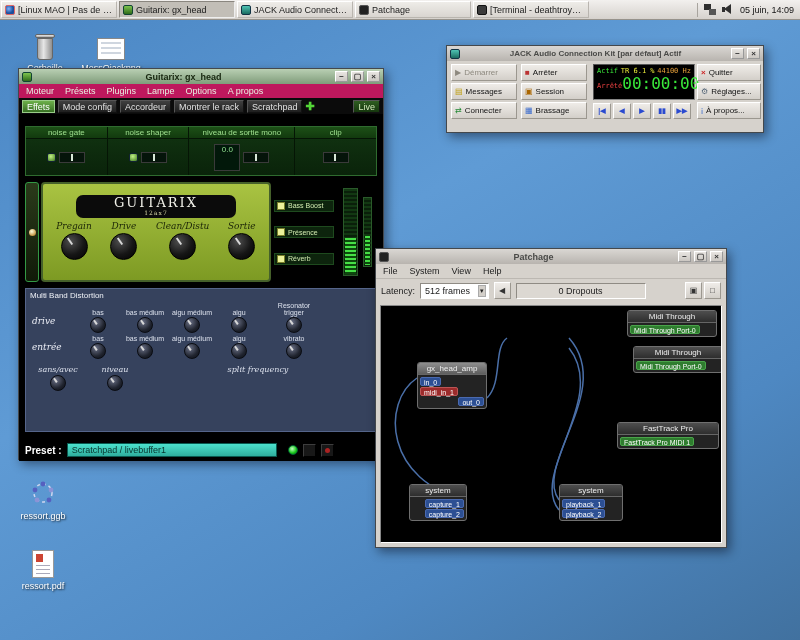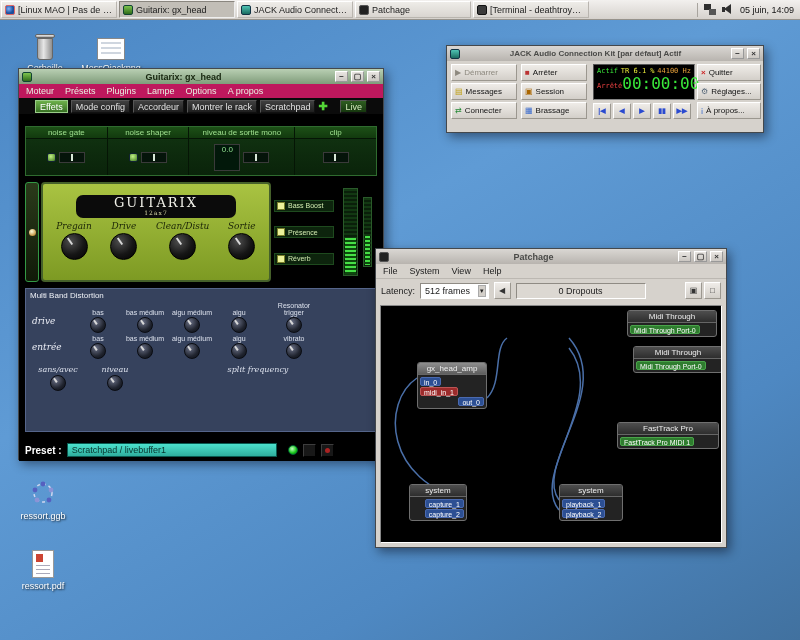--- a/index.html
+++ b/index.html
@@ -54,21 +54,21 @@
     border:1px solid #999; border-top-color:#fff; border-left-color:#fff; background:linear-gradient(#e8e5e1,#cbc7c2); color:#333; flex:none; }
   .wicon { width:10px; height:10px; flex:none; border-radius:2px; }
   .tb-active { background:linear-gradient(#b9cfb3,#7f9c7a); color:#17260f; }
   .tb-inactive { background:linear-gradient(#dad7d3,#b8b4af); color:#4a4a48; }
 
   
   .gxwin { left:18px; top:68px; width:366px; height:392px; background:#000; z-index:10; }
   .gx-menubar { height:14px; background:#be185d; display:flex; gap:11px; padding:0 7px; font-size:9px;
     color:#e9f0e2; align-items:center; }
   .gx-menubar span { cursor:default; }
-  .gx-toolbar { height:16px; background:#0b0b0b; display:flex; gap:3px; padding:1px 16px; font-size:9px; align-items:center; }
+  .gx-toolbar { height:16px; background:#0b0b0b; display:flex; gap:3px; padding:1px 3px; font-size:9px; align-items:center; }
   .gxtb { border:1px solid #555; border-bottom-color:#111; border-right-color:#111;
     background:linear-gradient(#404040,#1f1f1f); color:#e2e2e2; padding:0 4px; height:13px; line-height:12px; white-space:nowrap; }
   .gxtb.effects { background:linear-gradient(#6db04b,#377023); border-color:#9c8; color:#fff; }
   .gxtb.live { margin-left:auto; background:linear-gradient(#2f5e21,#16370e); color:#d2eabb; }
   .plus { color:#54d637; font-weight:bold; font-size:11px; line-height:13px; }
   .gx-body { position:relative; height:347px; background:#000; }
   .gxsec { position:absolute; border:1px solid #2f6b2f; background:linear-gradient(#123512,#0a230a); }
 
   .toprow { left:6px; top:12px; width:352px; height:50px; display:flex; }
   .tgroup { flex:1; border-right:1px solid #051505; display:flex; flex-direction:column; }

